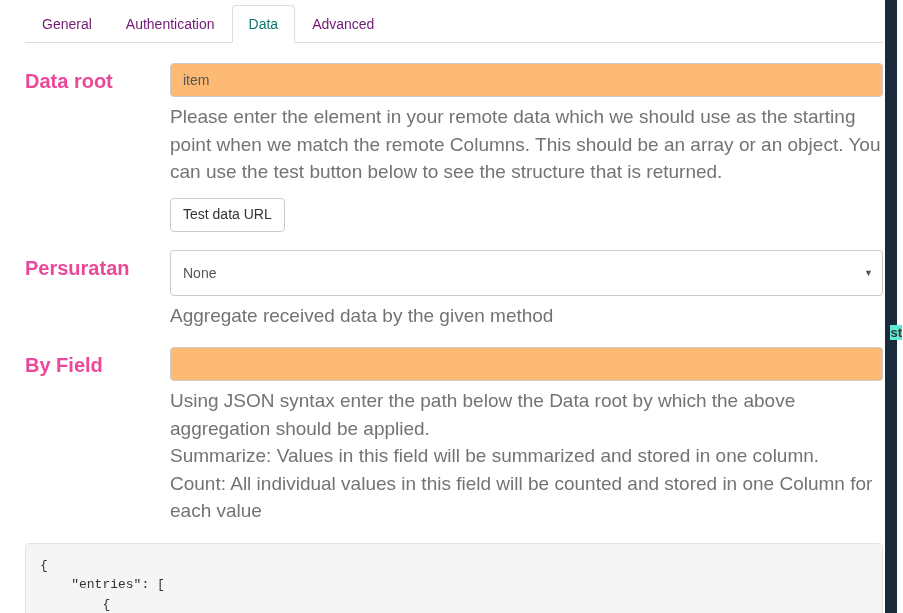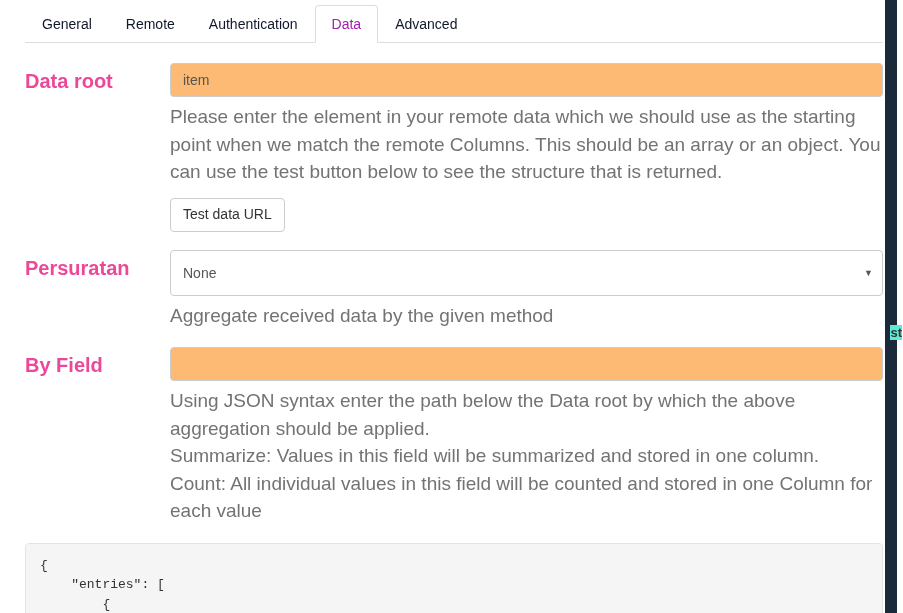--- a/index.html
+++ b/index.html
@@ -20,29 +20,29 @@
     .outer {
       padding: 0 20px 0 25px;
     }
     .tabs {
       display: flex;
       border-bottom: 1px solid #ddd;
       margin-top: 5px;
     }
     .tab {
       padding: 10px 16px;
-      color: #0f172a;
+      color: #701a75;
       cursor: pointer;
       border: 1px solid transparent;
       border-bottom: none;
       margin-bottom: -1px;
       font-size: 14px;
     }
     .tab.active {
-      color: #a21caf;
+      color: #0f766e;
       border: 1px solid #ddd;
       border-bottom: 1px solid #fff;
       border-radius: 4px 4px 0 0;
       background: #fff;
     }
     .form-area {
       padding-top: 20px;
     }
     .form-row {
       display: flex;
@@ -170,21 +170,20 @@
       background: #5eead4;
       font-weight: 600;
     }
   </style>
 </head>
 <body>
 
 <div class="outer">
   <div class="tabs">
     <div class="tab">General</div>
-    <div class="tab">Remote</div>
     <div class="tab">Authentication</div>
     <div class="tab active">Data</div>
     <div class="tab">Advanced</div>
   </div>
 
   <div class="form-area">
 
     <div class="form-row">
       <div class="form-label">Data root</div>
       <div class="form-control-wrap">

